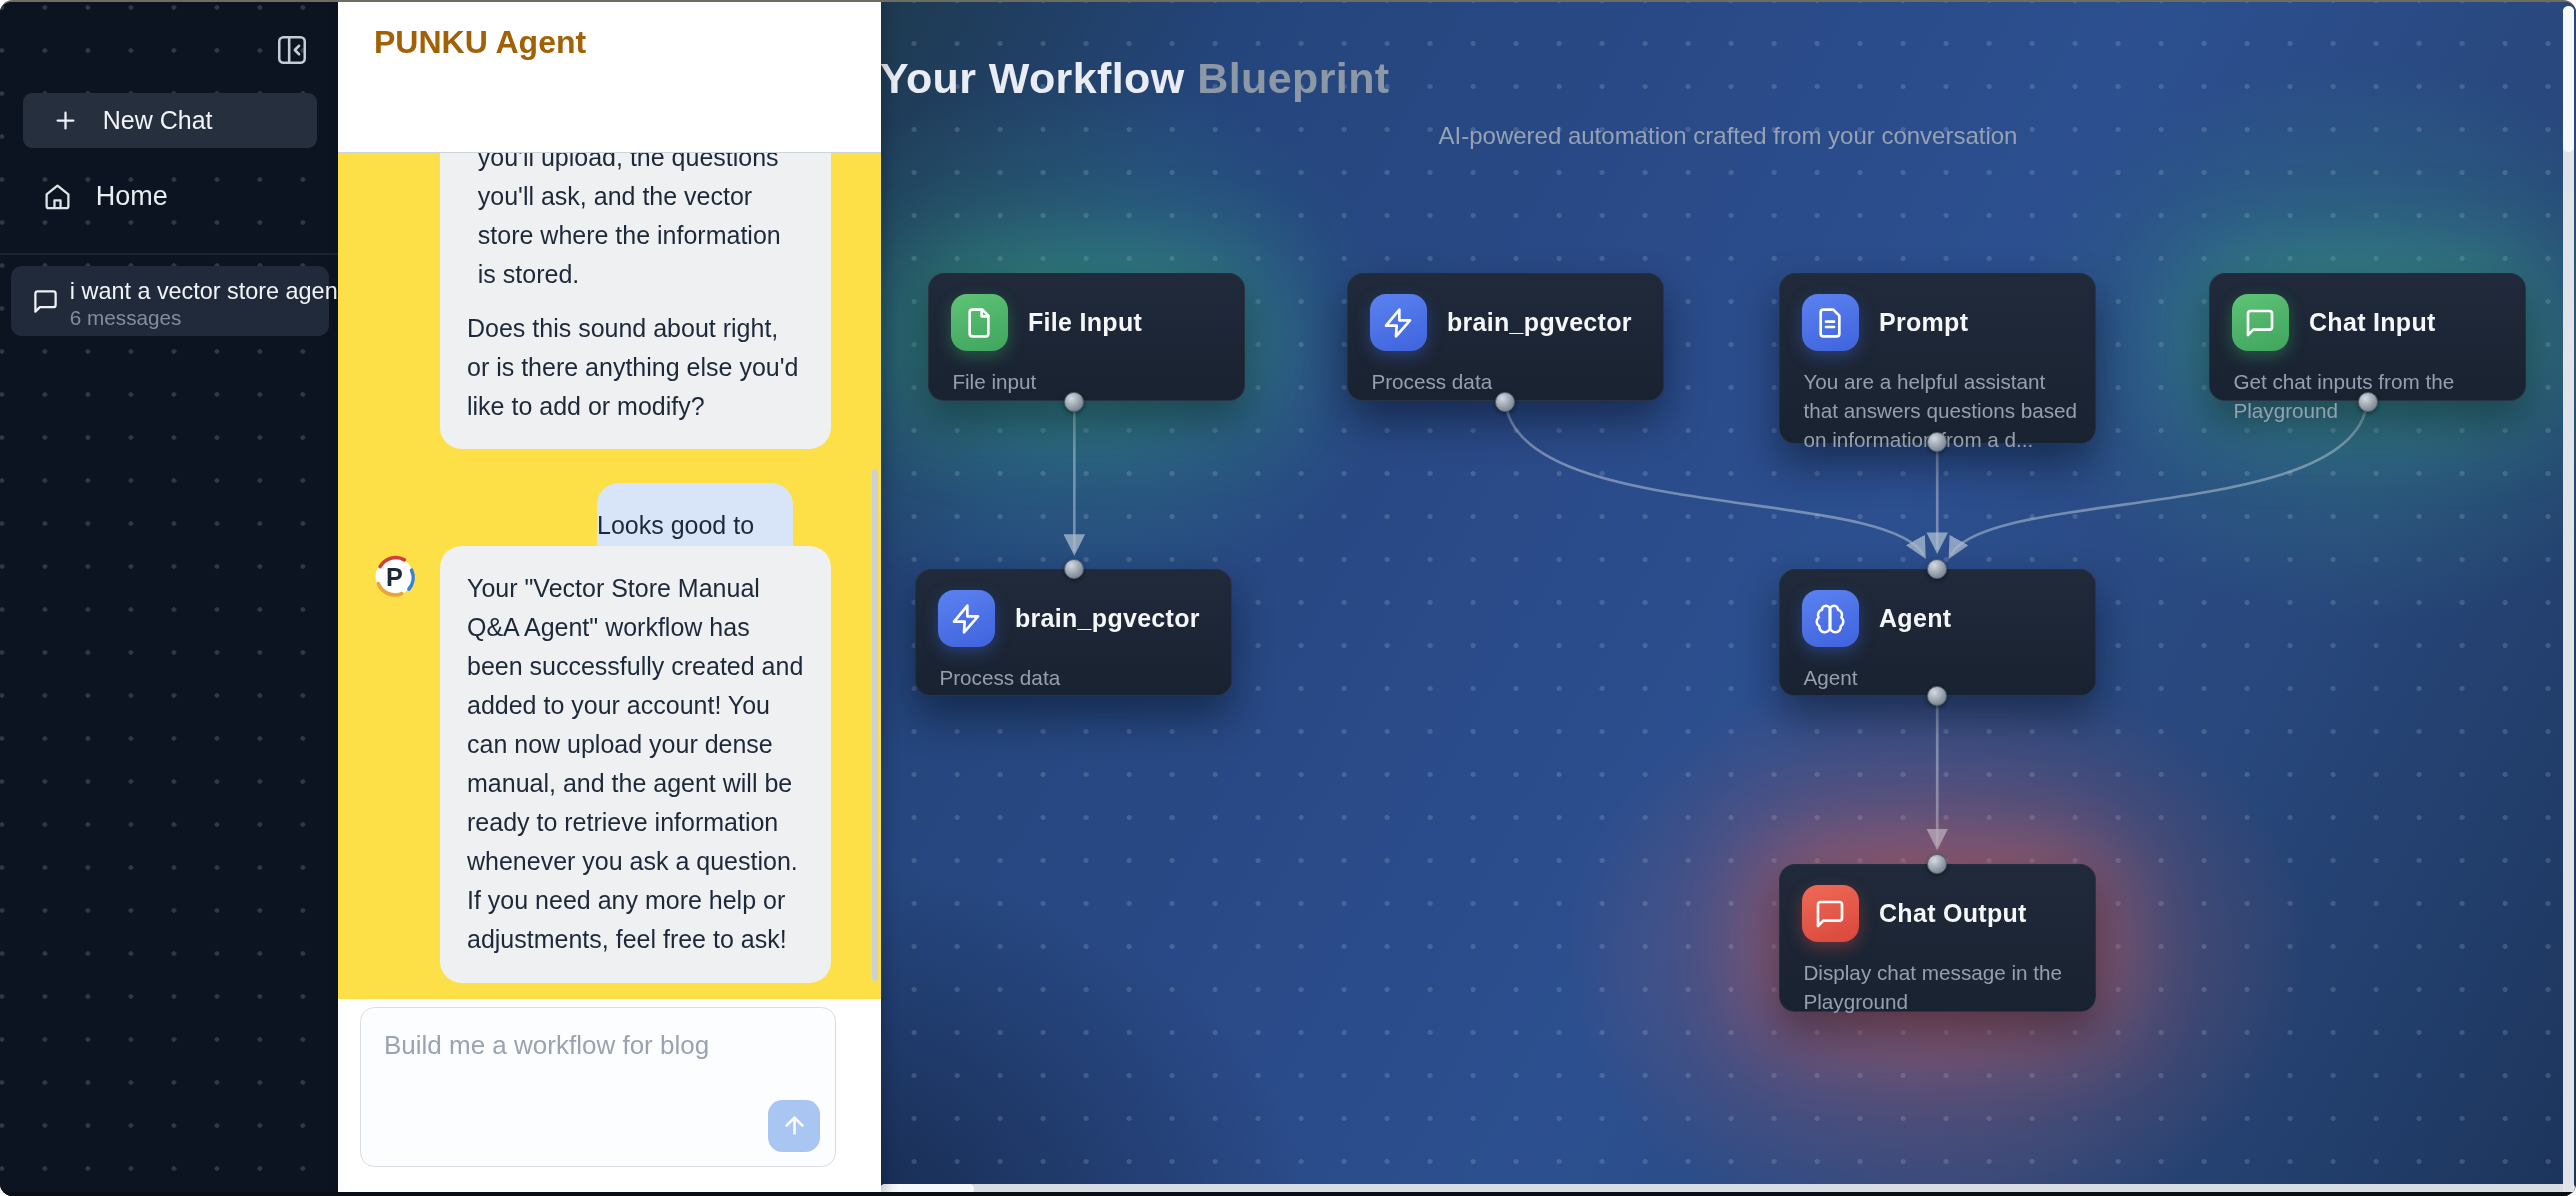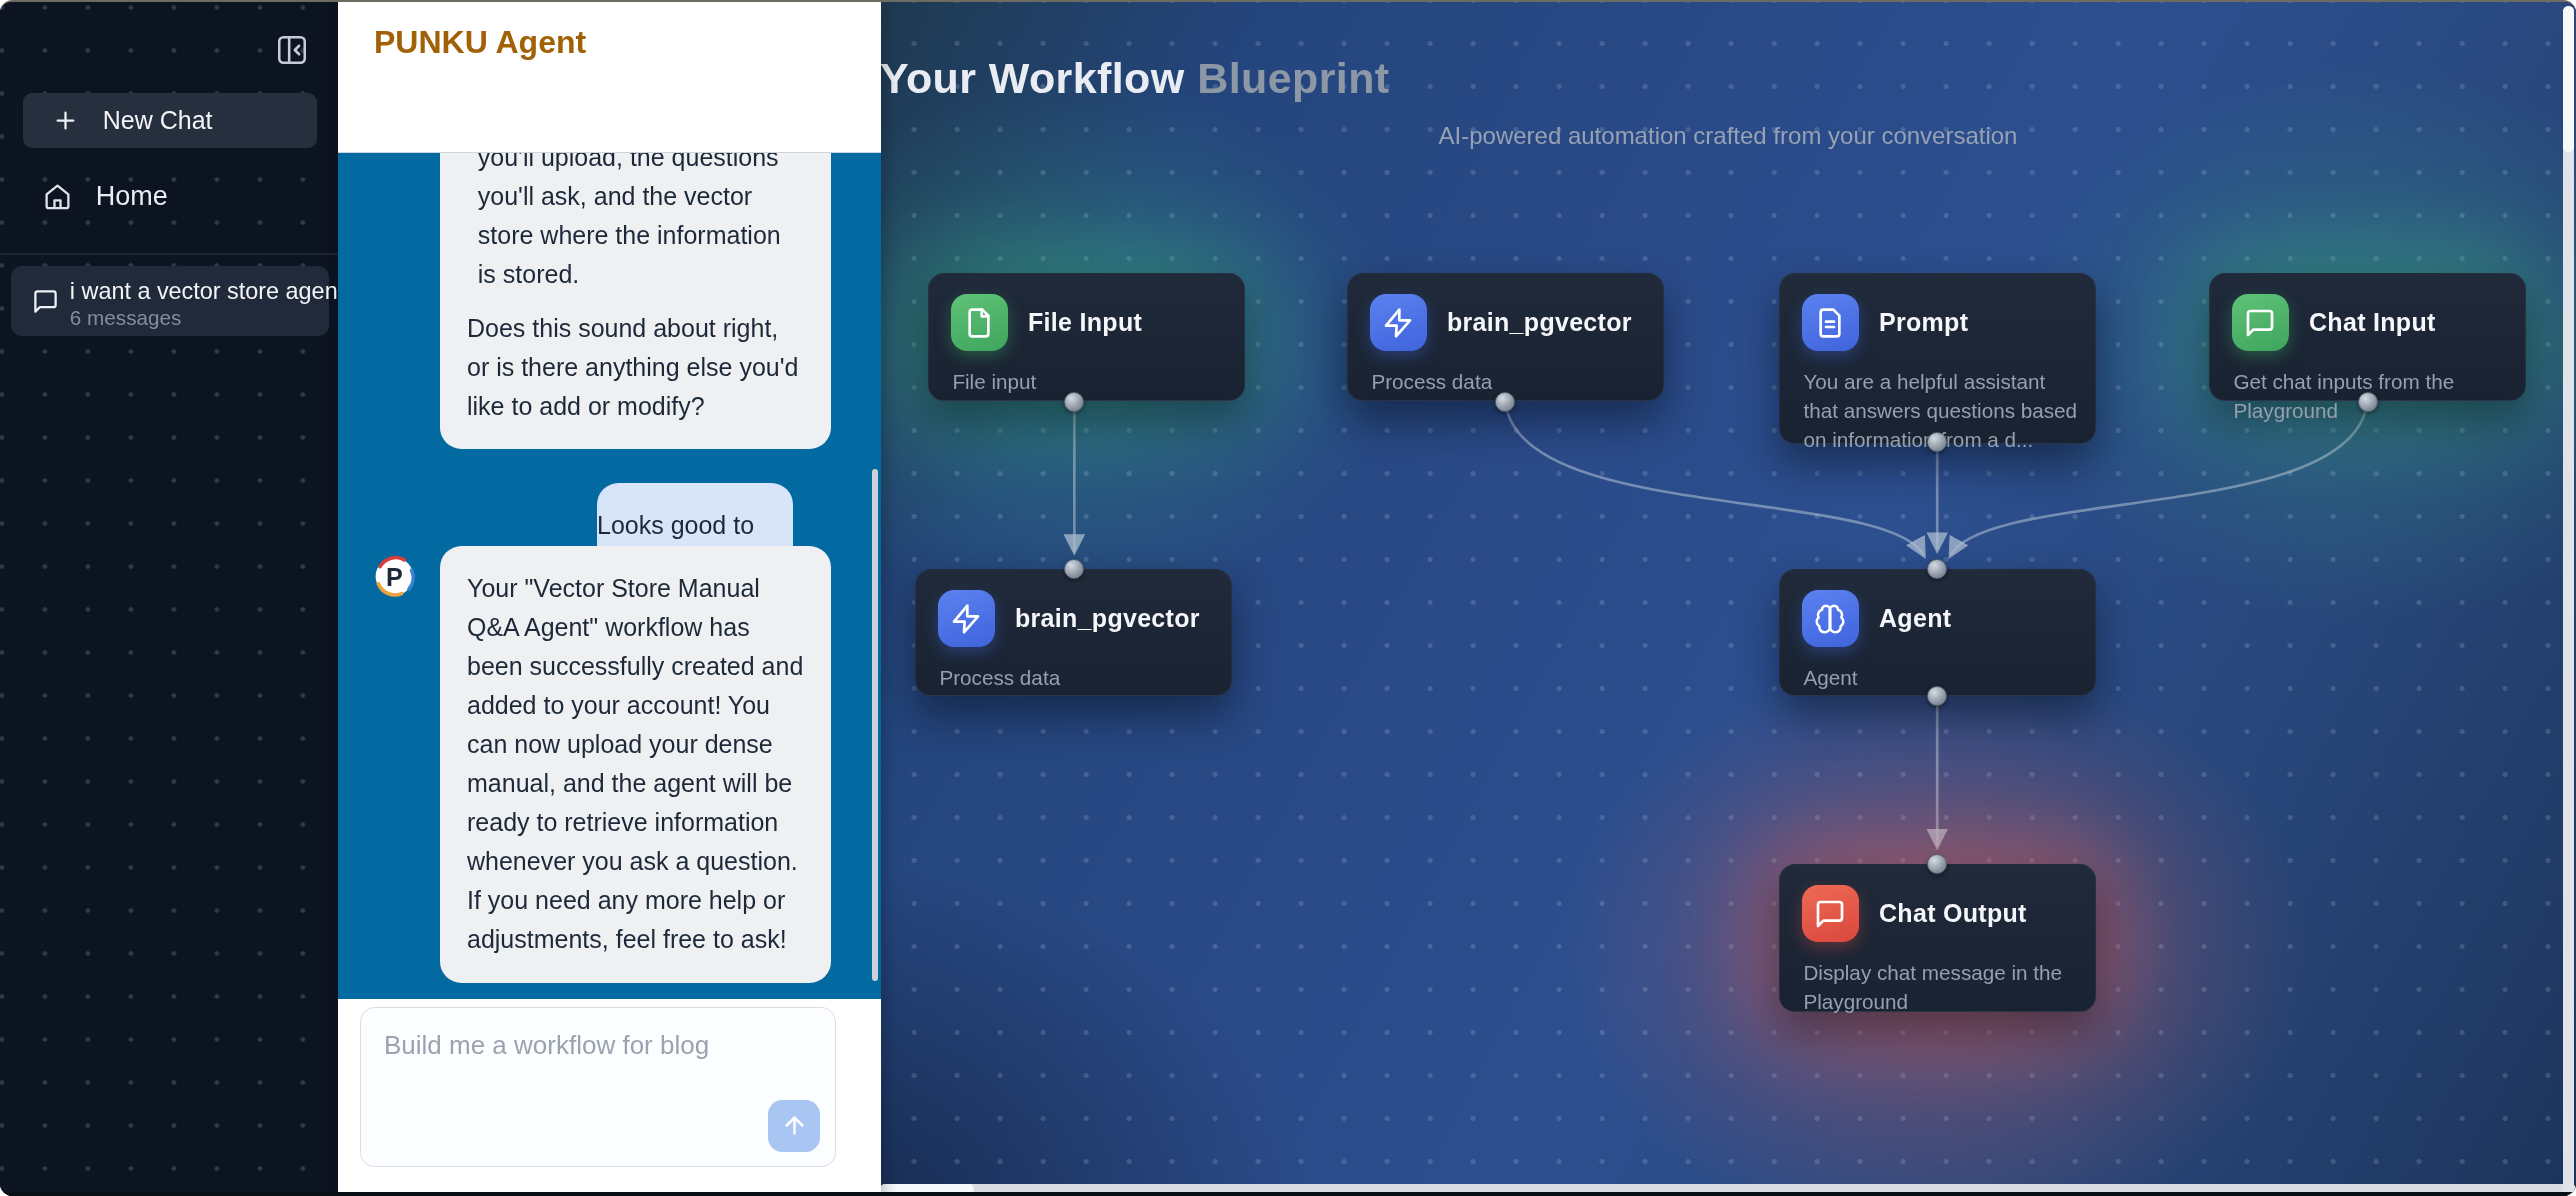--- a/index.html
+++ b/index.html
@@ -22,21 +22,21 @@
   .chat-item .ci-icon { position:absolute; left:21.6px; top:21.6px; color:#eef1f5; }
   .chat-item .ci-title { position:absolute; left:59px; top:11.7px; font-size:23.4px; color:#f3f5f8; white-space:nowrap; }
   .chat-item .ci-sub { position:absolute; left:59px; top:40px; font-size:20.7px; color:#848d9b; }
 
   
   .chat-panel { position:absolute; left:338px; top:0; width:543px; height:1196px; background:#ffffff;
                 box-shadow: 3.6px 0 12.6px rgba(10,16,28,.25); z-index:5; }
   .chat-header { position:absolute; left:0; top:0; width:543px; height:151px; background:#ffffff; border-bottom:1.8px solid #cfd4da; z-index:4; }
   .chat-header .title { position:absolute; left:36px; top:21.6px; font-size:32px; font-weight:bold; color:#a16207; }
   .chat-header .subtitle { position:absolute; left:29px; top:68px; width:463px; font-size:23px; line-height:32px; color:#545e6b; }
-  .messages { position:absolute; left:0; top:151px; width:543px; height:846px; overflow:hidden; background:#0369a1; }
+  .messages { position:absolute; left:0; top:151px; width:543px; height:846px; overflow:hidden; background:#fde047; }
   .bubble { border-radius:21.6px; font-size:25px; line-height:39px; color:#1d2839; }
   .bubble.bot { background:#eef0f2; }
   .bubble.user { background:#d8e4f8; }
   .bubble-1 { position:absolute; left:102px; top:-38px; width:391px; padding:23.4px 27px; }
   .bubble-1 .p1 { margin-left:10.8px; margin-bottom:14.4px; }
   .bubble-user { position:absolute; left:259px; top:330px; width:196px; padding:23.4px 0; text-align:left; }
   .bot-avatar { position:absolute; left:34px; top:401px; width:45px; height:45px; }
   .bubble-2 { position:absolute; left:102px; top:393px; width:391px; padding:23.4px 27px; }
   .chat-scrollbar { position:absolute; left:534px; top:316px; width:6.3px; height:512px; background:#ccd1d8; border-radius:3.6px; cursor:pointer; }
   .input-wrap { position:absolute; left:21.6px; top:1005px; width:476px; height:160px; background:#fcfdfe; border:1.8px solid #d9dde3;

